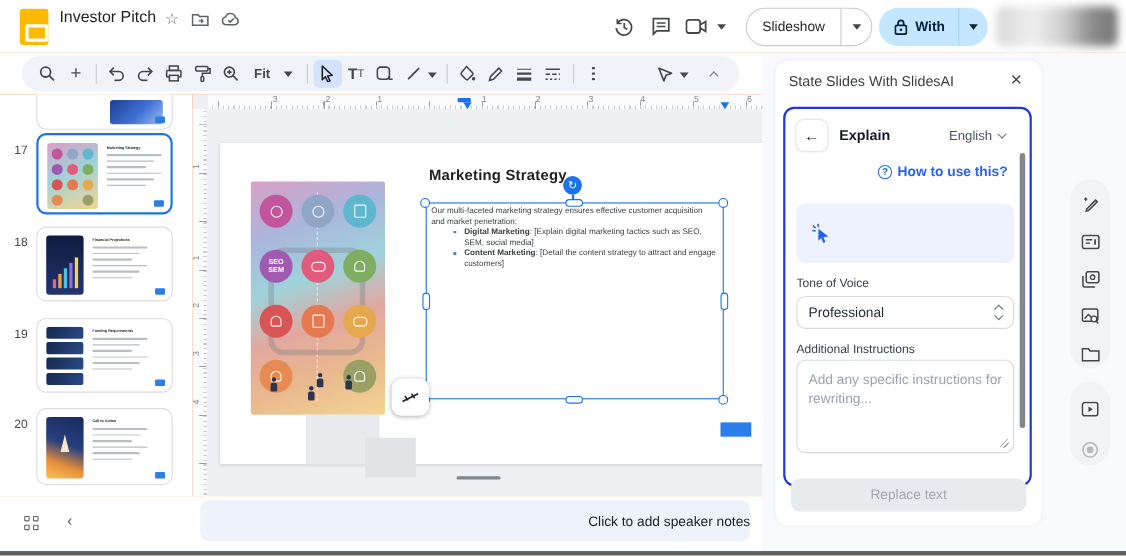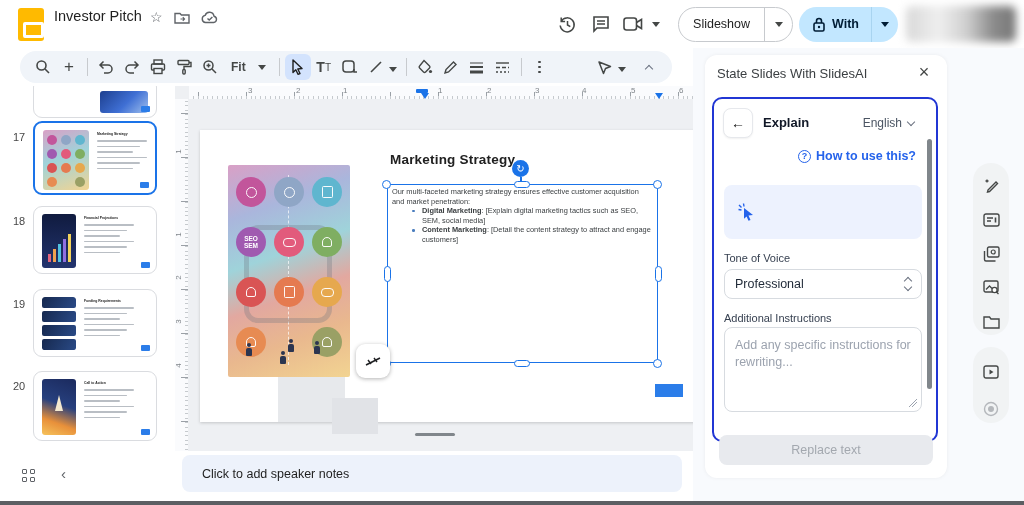--- a/index.html
+++ b/index.html
@@ -98,21 +98,21 @@
   .float-btn { position:absolute; left:181px; top:258px; width:34px; height:34px; background:#fff; border-radius:9px;
     box-shadow:0 1px 4px rgba(0,0,0,.3); display:flex; align-items:center; justify-content:center; }
   .drag-handle { position:absolute; left:240px; top:347px; width:40px; height:3px; background:#80868b; border-radius:2px; }
 
   
   .notes-row { position:absolute; left:0; top:451px; width:695px; height:50px; background:#fff; }
   .grid-icon { position:absolute; left:22px; top:18px; width:14px; height:14px; display:grid; grid-template-columns:5px 5px; grid-template-rows:5px 5px; gap:2.5px; }
   .grid-icon i { border:1.5px solid #5f6368; border-radius:1px; }
   .notes-chevron { position:absolute; left:61px; top:14px; font-size:15px; color:#5f6368; }
   .notes-bar { position:absolute; left:182px; top:4px; width:500px; height:37px; background:#edf2fb; border-radius:8px;
-    display:flex; align-items:center; padding-left:20px; font-size:12.5px; color:#1f1f1f; }
+    display:flex; align-items:center; padding-left:20px; font-size:12.5px; color:#1f1f1f;justify-content:flex-end; }
 
   
   .right-bg { position:absolute; left:693px; top:48px; width:331px; height:453px; background:#f8fafd; }
   .panel-card { position:absolute; left:705px; top:55px; width:242px; height:423px; background:#fff; border-radius:12px; box-shadow:0 0 4px rgba(0,0,0,.06); }
   .panel-head { position:absolute; left:12px; top:11px; font-size:13px; color:#3c4043; }
   .panel-close { position:absolute; right:12px; top:7px; font-size:18px; color:#444746; width:22px; text-align:center; }
   .blue-card { position:absolute; left:7px; top:42px; width:226px; height:345px; border:2px solid #2136d4; border-radius:10px; background:#fff; }
   .back-btn { position:absolute; left:9px; top:9px; width:30px; height:30px; border:1px solid #e6e8ec; border-radius:8px; box-shadow:0 1px 2px rgba(0,0,0,.06);
     display:flex; align-items:center; justify-content:center; font-size:14px; color:#111; background:#fff; }
   .rw-title { position:absolute; left:49px; top:16px; font-size:13px; font-weight:bold; color:#111827; }

